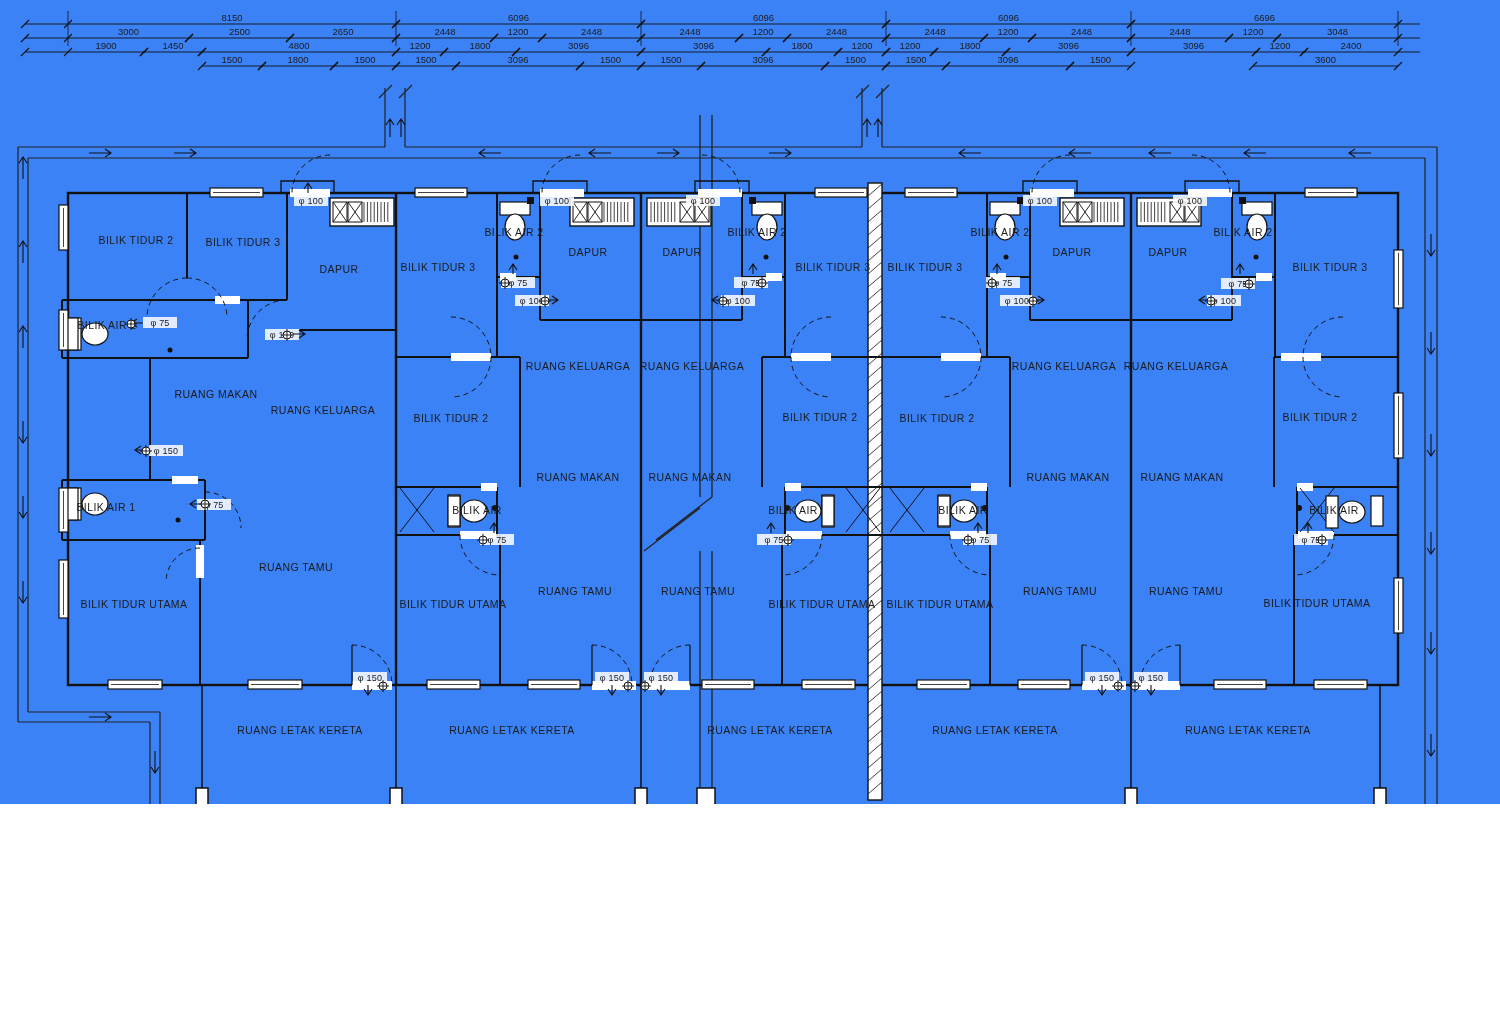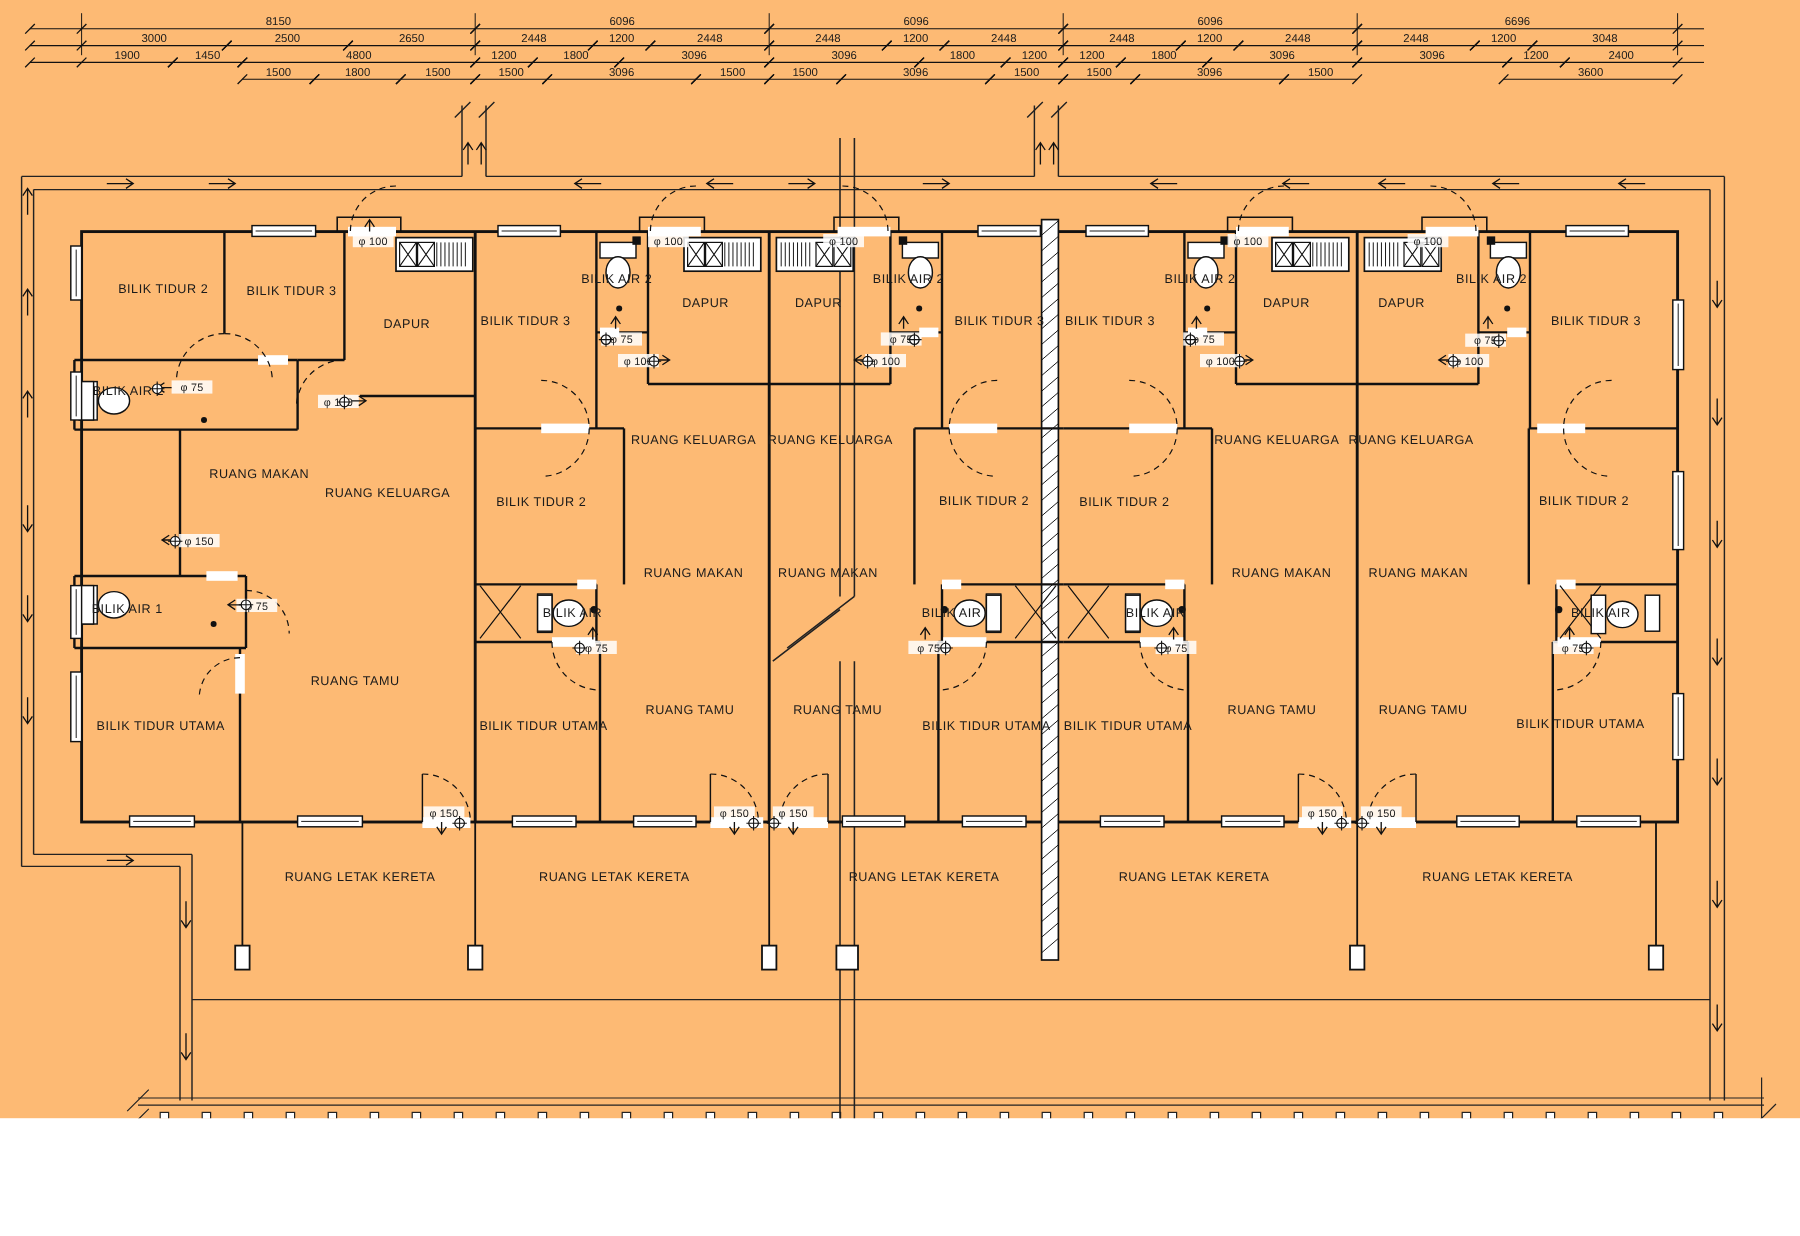--- a/index.html
+++ b/index.html
@@ -1,16 +1,16 @@
 <!DOCTYPE html>
 <html><head>
 <meta charset="utf-8">
 <style>
   html,body{margin:0;padding:0;background:#fff;}
-  .stage{position:relative;width:1500px;height:932px;background:#fdba74;overflow:hidden;}
+  .stage{position:relative;width:1500px;height:804px;background:#3b82f6;overflow:hidden;}
   svg{display:block;}
   text{font-family:"Liberation Sans","DejaVu Sans",sans-serif;fill:#1b1b1b;}
   .room{font-size:10.5px;letter-spacing:.45px;text-anchor:middle;}
   .dim{font-size:9.5px;text-anchor:middle;}
   .pipe{font-size:9px;text-anchor:middle;letter-spacing:.2px;}
 </style>
 </head>
 <body>
 
 <div class="stage">

